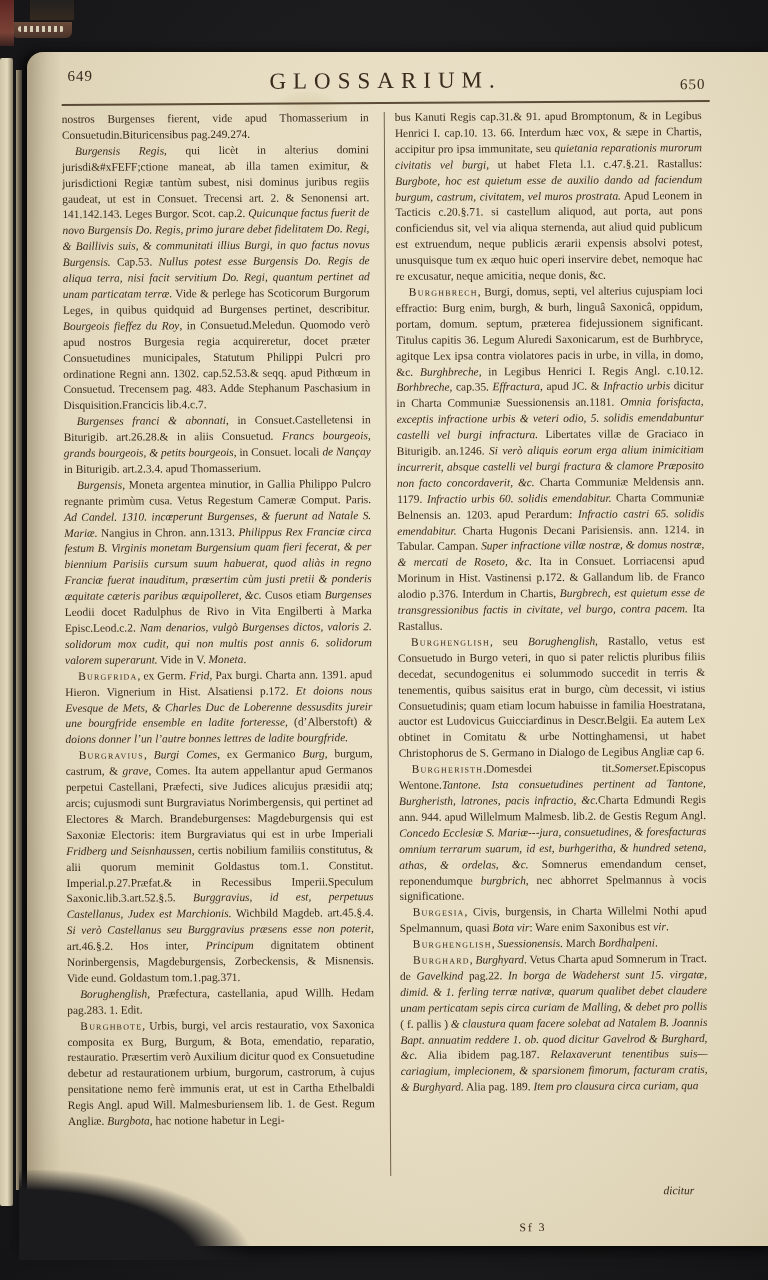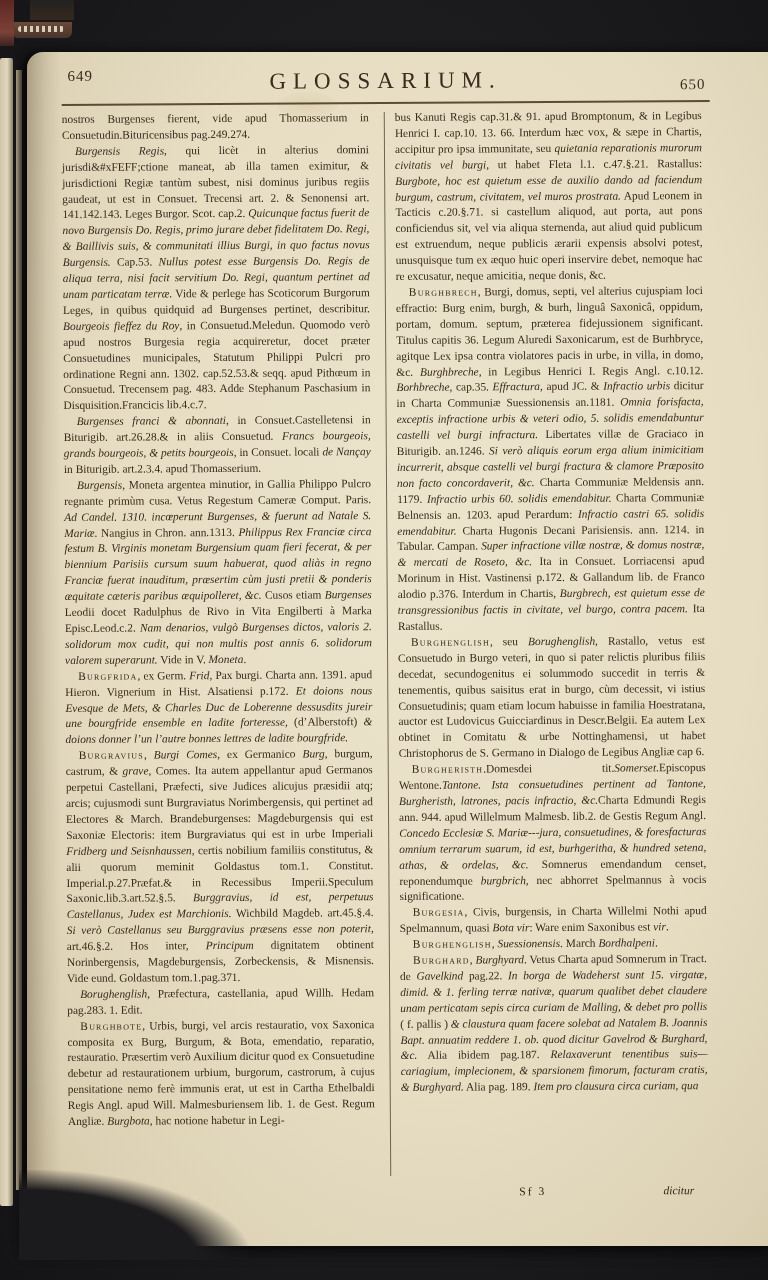--- a/index.html
+++ b/index.html
@@ -77,21 +77,21 @@
   .col-divider{position:absolute;left:322px;top:2px;width:1.3px;height:1064px;
     background:#4a3a26;opacity:.75;}
 
   .par{margin:0;}
   .par.ind{text-indent:13px;}
   .it{font-style:italic;}
   .sc{font-variant:small-caps;letter-spacing:1.2px;}
 
   .colophon{position:absolute;left:333px;top:1076px;width:307px;height:18px;
     font-size:11.6px;color:#38291a;}
-  .signature-mark{position:absolute;left:118px;letter-spacing:2px;}
+  .signature-mark{position:absolute;left:118px;letter-spacing:2px;margin-top:36px;}
   .catchword{position:absolute;right:14px;font-style:italic;text-align:center;}
 </style>
 </head>
 <body>
 
 <div class="backdrop"></div>
 <div class="spine-red"></div>
 <div class="cover-edge"></div>
 <div class="headband"></div>
 <div class="stitching"></div>

